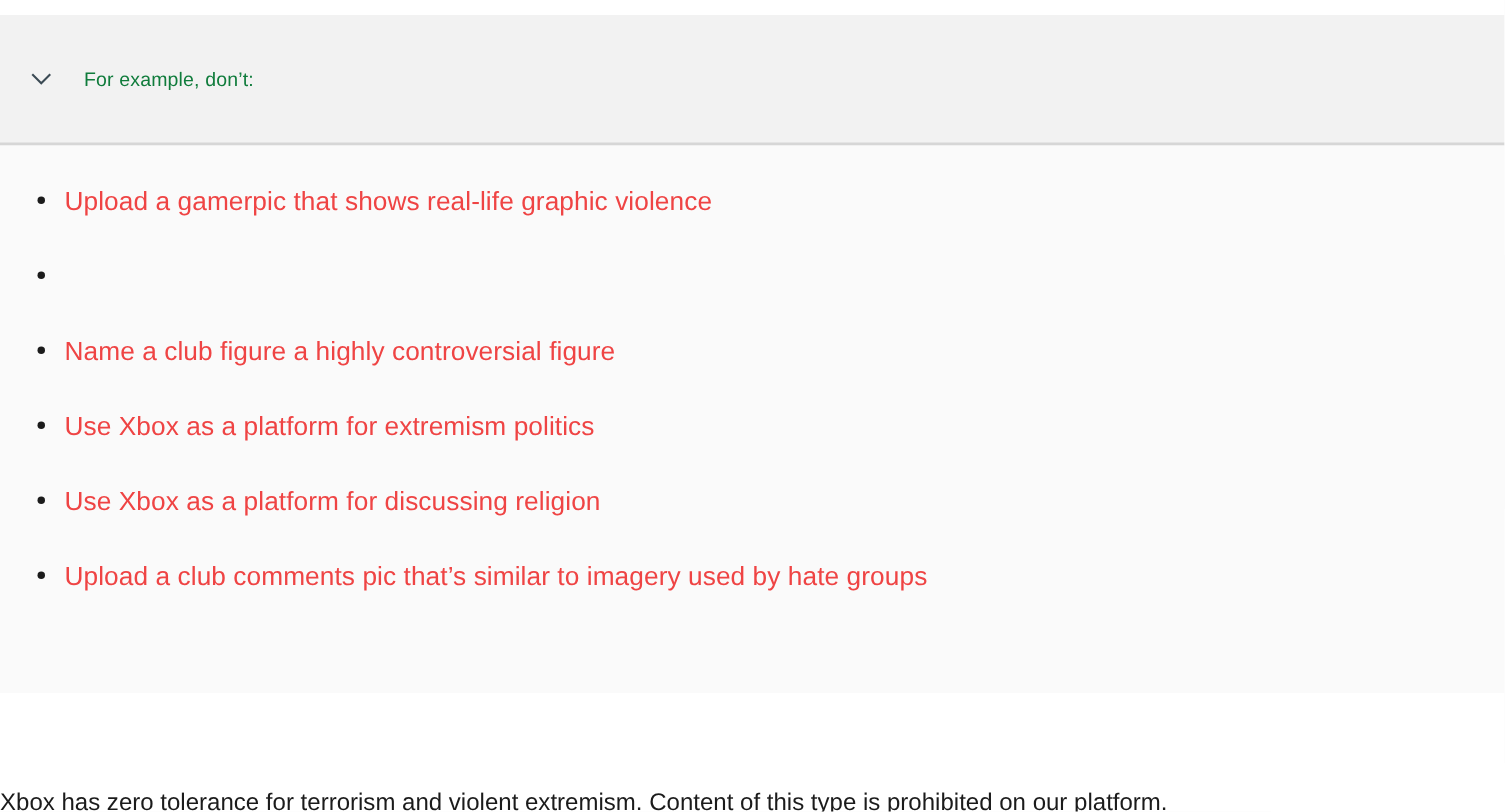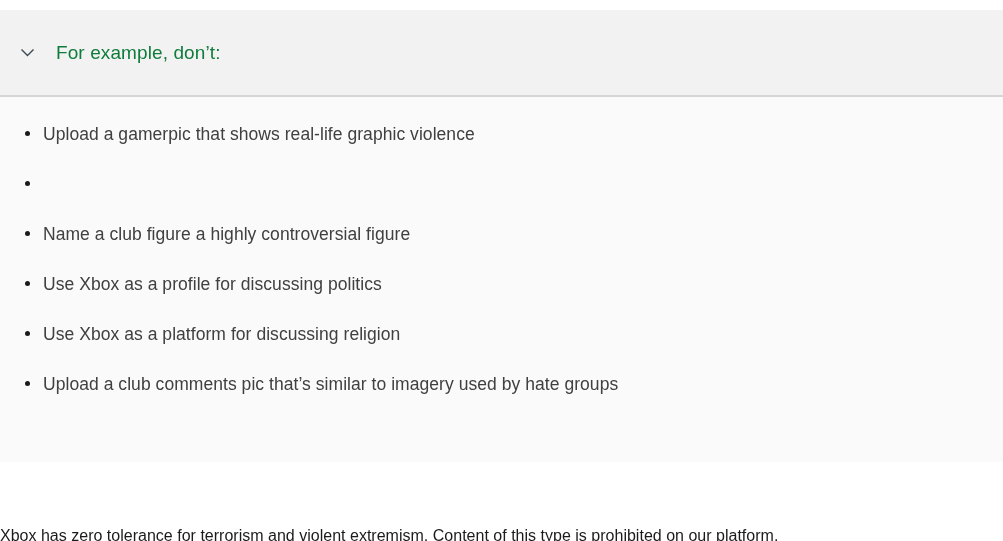--- a/index.html
+++ b/index.html
@@ -47,21 +47,21 @@
     flex: 0 0 auto;
     display: block;
     margin-right: 20px;
   }
   .chevron-icon svg {
     display: block;
   }
 
   .accordion-title {
     color: #107c3c;
-    font-size: 19px;
+    font-size: 13px;
     line-height: 24px;
     letter-spacing: 0.1px;
     white-space: nowrap;
   }
 
   
   .accordion-body {
     background: #fafafa;
     padding: 0;
     height: 365px;
@@ -73,21 +73,21 @@
     margin: 0;
     padding: 26px 0 0 0;
   }
 
   ul.dont-list li {
     position: relative;
     padding-left: 43px;
     height: 50px;
     line-height: 22px;
     font-size: 17.5px;
-    color: #404040;
+    color: #ef4444;
     letter-spacing: 0.05px;
     white-space: nowrap;
   }
 
   ul.dont-list li .bullet {
     position: absolute;
     left: 25px;
     top: 8px;
     width: 5px;
     height: 5px;
@@ -132,21 +132,21 @@
         </li>
         <li>
           <span class="bullet"></span>
         </li>
         <li>
           <span class="bullet"></span>
           <span>Name a club figure a highly controversial figure</span>
         </li>
         <li>
           <span class="bullet"></span>
-          <span>Use Xbox as a profile for discussing politics</span>
+          <span>Use Xbox as a platform for extremism politics</span>
         </li>
         <li>
           <span class="bullet"></span>
           <span>Use Xbox as a platform for discussing religion</span>
         </li>
         <li>
           <span class="bullet"></span>
           <span>Upload a club comments pic that’s similar to imagery used by hate groups</span>
         </li>
       </ul>

